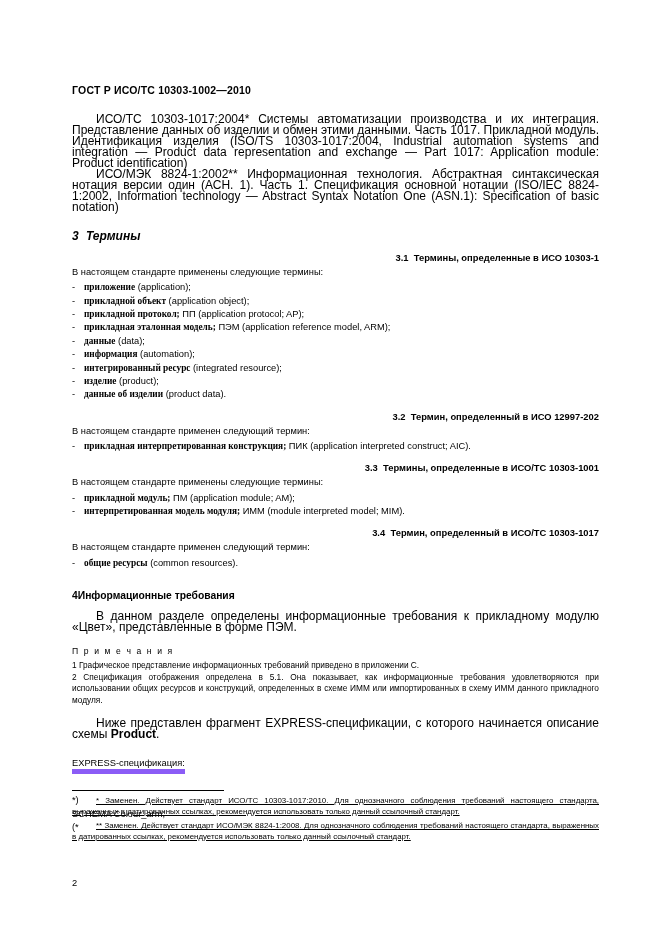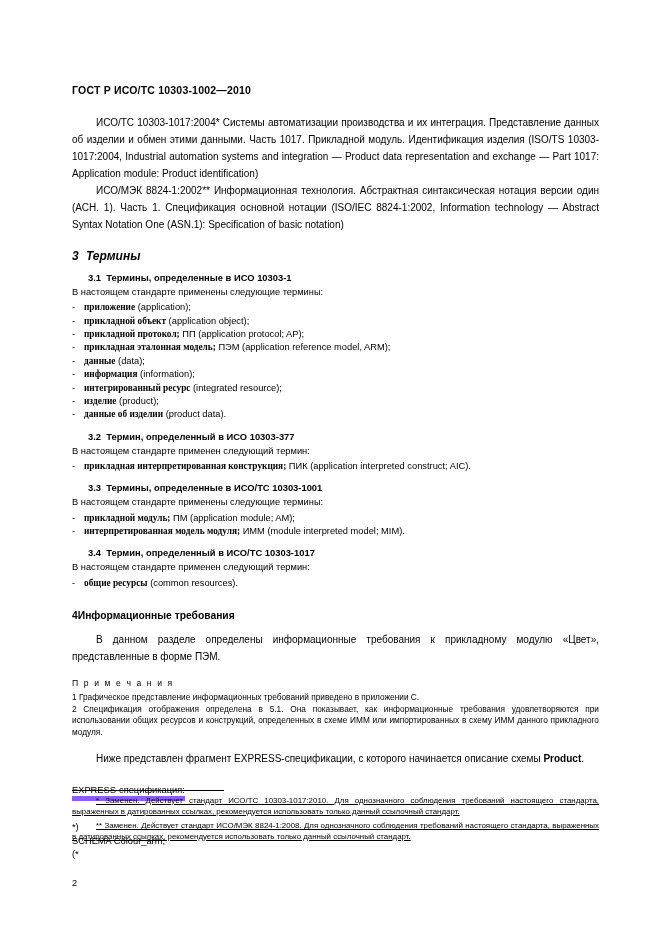--- a/index.html
+++ b/index.html
@@ -24,22 +24,22 @@
     padding: 84px 62px 0 72px;
   }
   .header {
     font-size: 10.5px;
     font-weight: bold;
     letter-spacing: 0.2px;
     margin-bottom: 18px;
   }
   p {
     margin: 0;
-    font-size: 10px;
-    line-height: 17px;
+    font-size: 12px;
+    line-height: 11px;
     text-align: justify;
   }
   .indent {
     text-indent: 24px;
   }
   .para-block p {
     margin-bottom: 0;
   }
   .sec-title {
     font-size: 12px;
@@ -47,21 +47,22 @@
     margin: 16px 0 9px 0;
     font-style: italic;
   }
   .sec-title .num {
     display: inline-block;
     min-width: 14px;
   }
   .subsec-title {
     font-size: 9.4px;
     font-weight: bold;
-    margin: 9px 0 3px 16px;
+    margin: 9px 0 3px 4px;
+    text-align: right;
   }
   .lead {
     font-size: 9.3px;
     line-height: 13.2px;
     margin: 0 0 2px 0;
   }
   ul.terms {
     list-style: none;
     margin: 0 0 2px 0;
     padding: 0;
@@ -160,29 +161,29 @@
   <div class="subsec-title">
     <span>3.1</span>&nbsp;&nbsp;<span>Термины, определенные в ИСО 10303-1</span>
   </div>
   <p class="lead">В настоящем стандарте применены следующие термины:</p>
   <ul class="terms">
     <li><span class="dash">-</span><b>приложение</b><span> (application);</span></li>
     <li><span class="dash">-</span><b>прикладной объект</b><span> (application object);</span></li>
     <li><span class="dash">-</span><b>прикладной протокол;</b><span> ПП (application protocol; AP);</span></li>
     <li><span class="dash">-</span><b>прикладная эталонная модель;</b><span> ПЭМ (application reference model, ARM);</span></li>
     <li><span class="dash">-</span><b>данные</b><span> (data);</span></li>
-    <li><span class="dash">-</span><b>информация</b><span> (information);</span></li>
+    <li><span class="dash">-</span><b>информация</b><span> (automation);</span></li>
     <li><span class="dash">-</span><b>интегрированный ресурс</b><span> (integrated resource);</span></li>
     <li><span class="dash">-</span><b>изделие</b><span> (product);</span></li>
     <li><span class="dash">-</span><b>данные об изделии</b><span> (product data).</span></li>
   </ul>
 
   
   <div class="subsec-title">
-    <span>3.2</span>&nbsp;&nbsp;<span>Термин, определенный в ИСО 10303-377</span>
+    <span>3.2</span>&nbsp;&nbsp;<span>Термин, определенный в ИСО 12997-202</span>
   </div>
   <p class="lead">В настоящем стандарте применен следующий термин:</p>
   <ul class="terms">
     <li><span class="dash">-</span><b>прикладная интерпретированная конструкция;</b><span> ПИК (application interpreted construct; AIC).</span></li>
   </ul>
 
   
   <div class="subsec-title">
     <span>3.3</span>&nbsp;&nbsp;<span>Термины, определенные в ИСО/ТС 10303-1001</span>
   </div>

